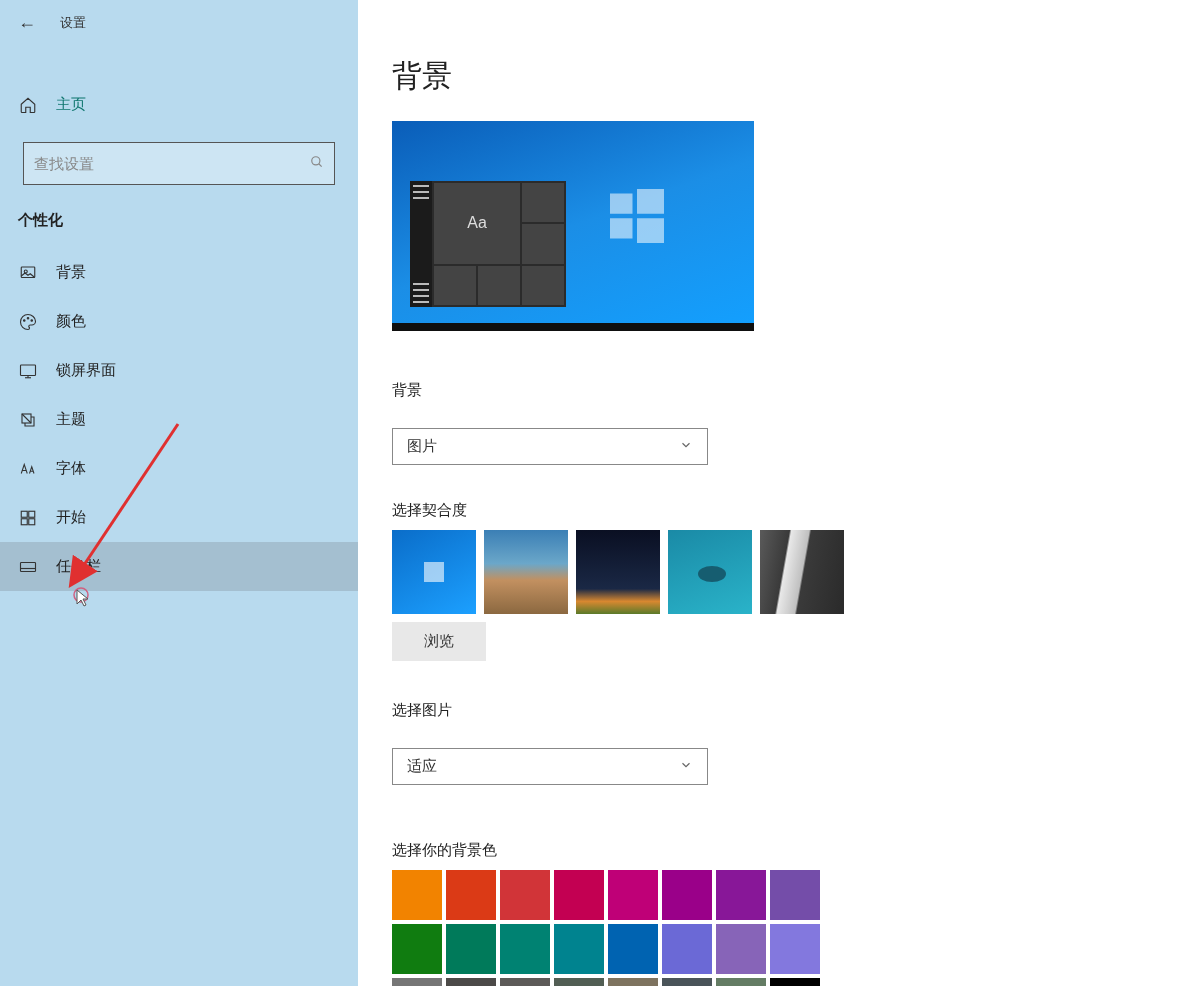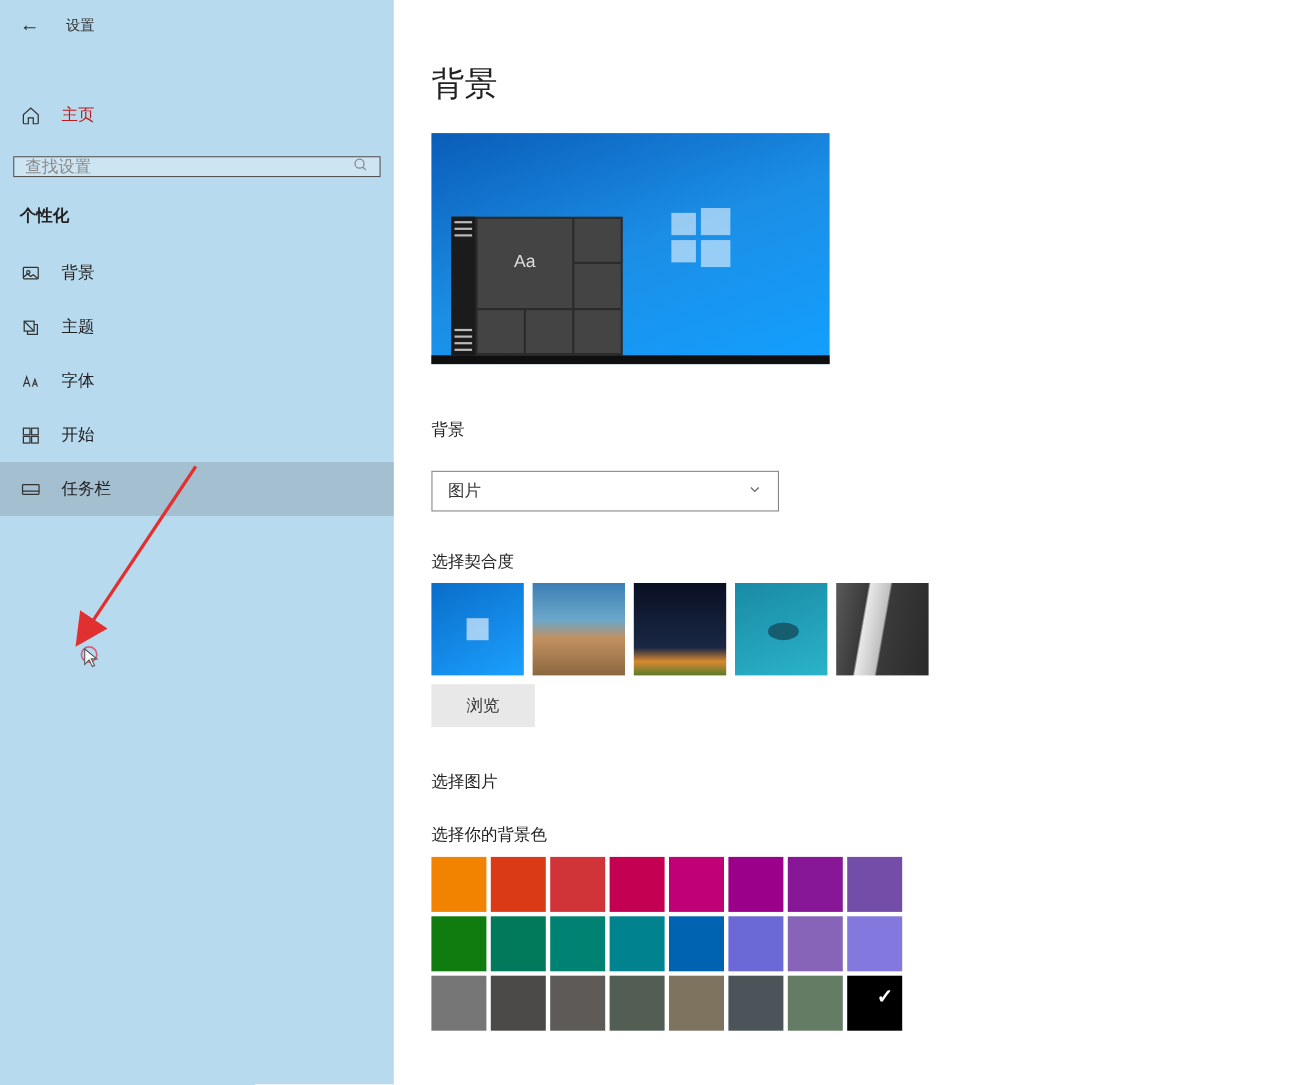--- a/index.html
+++ b/index.html
@@ -5,42 +5,42 @@
     * { margin: 0; padding: 0; box-sizing: border-box; font-family: "Microsoft YaHei", "Segoe UI", sans-serif; }
     body { width: 1187px; height: 986px; display: flex; background: #fff; overflow: hidden; }
     
     .sidebar { width: 358px; background: #b8daee; display: flex; flex-direction: column; position: relative; }
     .sidebar-header { display: flex; align-items: center; padding: 12px 18px; gap: 24px; }
     .back-btn { font-size: 18px; color: #333; cursor: pointer; }
     .settings-title { font-size: 13px; color: #333; font-family: Liberation Mono, monospace; }
     
     .home-row { display: flex; align-items: center; padding: 14px 18px; gap: 18px; margin-top: 36px; cursor: pointer; }
     .home-row .icon { width: 20px; display: flex; justify-content: center; }
-    .home-label { font-size: 15px; color: #b91c1c; }
-    
-    .search-box { margin: 14px 12px; border: 1.5px solid #555; background: #cde5f3; display: flex; align-items: center; padding: 0 10px; }
+    .home-label { font-size: 15px; color: #0f766e; }
+    
+    .search-box { margin: 14px 23px; border: 1.5px solid #555; background: #cde5f3; display: flex; align-items: center; padding: 12px 10px; }
     .search-box input { border: none; background: transparent; outline: none; flex: 1; font-size: 15px; color: #666; }
     .search-box input::placeholder { color: #888; }
     .search-icon { color: #666; font-size: 14px; }
     
     .section-title { font-size: 15px; font-weight: bold; color: #222; padding: 12px 18px 18px; }
     
     .nav-item { display: flex; align-items: center; padding: 15px 18px; gap: 18px; cursor: pointer; }
     .nav-item .icon { width: 20px; display: flex; justify-content: center; color: #333; }
     .nav-item .label { font-size: 15px; color: #222; }
     .nav-item.hovered { background: rgba(120,130,140,0.30); }
     
     .arrow-overlay { position: absolute; top: 420px; left: 58px; pointer-events: none; }
     .cursor-overlay { position: absolute; top: 586px; left: 72px; pointer-events: none; }
     
     .main { flex: 1; padding: 56px 34px; overflow-y: auto; }
     .page-title { font-size: 30px; font-weight: 500; color: #222; margin-bottom: 24px; }
     
     .preview { width: 362px; height: 210px; background: linear-gradient(160deg, #0a5db8 0%, #1b8ee6 50%, #13a0ff 100%); position: relative; margin-bottom: 50px; }
-    .preview-start { position: absolute; left: 18px; bottom: 8px; width: 156px; height: 126px; background: #2b2b2b; display: flex; }
+    .preview-start { position: absolute; left: 18px; bottom: 24px; width: 156px; height: 126px; background: #2b2b2b; display: flex; }
     .preview-launcher { width: 22px; background: #1b1b1b; display: flex; flex-direction: column; padding: 4px 3px; gap: 4px; }
     .preview-launcher .burger, .preview-launcher .line { height: 2px; background: #bbb; }
     .preview-grid { flex: 1; display: grid; grid-template-columns: 1fr 1fr 1fr; grid-template-rows: 1fr 1fr 1fr; gap: 2px; padding: 2px; }
     .preview-grid div { background: #444; }
     .preview-grid .big { grid-column: span 2; grid-row: span 2; display: flex; align-items: center; justify-content: center; color: #ddd; font-size: 16px; }
     .preview-taskbar { position: absolute; bottom: 0; left: 0; right: 0; height: 8px; background: #0f0f0f; }
     .preview-winlogo { position: absolute; top: 68px; right: 90px; width: 54px; height: 54px; opacity: 0.55; }
     
     .field-label { font-size: 15px; color: #222; margin-bottom: 10px; }
     .dropdown { width: 316px; border: 1.5px solid #888; background: #fff; padding: 8px 14px; display: flex; justify-content: space-between; align-items: center; font-size: 15px; color: #333; margin-bottom: 36px; cursor: pointer; margin-top: 28px; }
@@ -95,20 +95,41 @@
   <div id="nav-list">
       <div class="nav-item">
         <span class="icon">
           <svg width="18" height="18" viewBox="0 0 24 24" fill="none" stroke="#333" stroke-width="1.5">
             <rect x="3" y="4" width="18" height="14" rx="1"></rect>
             <circle cx="9" cy="10" r="2"></circle>
             <path d="M3 16l5-4 4 3 3-2 6 5"></path>
           </svg>
         </span>
         <span class="label">背景</span>
+      </div>
+      <div class="nav-item">
+        <span class="icon">
+          <svg width="18" height="18" viewBox="0 0 24 24" fill="none" stroke="#333" stroke-width="1.5">
+            <path d="M12 2a10 10 0 100 20c1 0 2-1 2-2s-1-1-1-2 1-2 2-2h2a5 5 0 005-5c0-5-5-9-10-9z"></path>
+            <circle cx="7" cy="10" r="1" fill="#333"></circle>
+            <circle cx="12" cy="7" r="1" fill="#333"></circle>
+            <circle cx="17" cy="10" r="1" fill="#333"></circle>
+          </svg>
+        </span>
+        <span class="label">颜色</span>
+      </div>
+      <div class="nav-item">
+        <span class="icon">
+          <svg width="18" height="18" viewBox="0 0 24 24" fill="none" stroke="#333" stroke-width="1.5">
+            <rect x="2" y="4" width="20" height="14" rx="1"></rect>
+            <line x1="8" y1="21" x2="16" y2="21"></line>
+            <line x1="12" y1="18" x2="12" y2="21"></line>
+          </svg>
+        </span>
+        <span class="label">锁屏界面</span>
       </div>
       <div class="nav-item">
         <span class="icon">
           <svg width="18" height="18" viewBox="0 0 24 24" fill="none" stroke="#333" stroke-width="1.5">
             <rect x="4" y="4" width="12" height="12"></rect>
             <path d="M8 16v4h12V8h-4"></path>
             <path d="M4 4l12 12"></path>
           </svg>
         </span>
         <span class="label">主题</span>
@@ -206,20 +227,28 @@
   <div class="thumbs">
     <div class="thumb t1"></div>
     <div class="thumb t2"></div>
     <div class="thumb t3"></div>
     <div class="thumb t4"></div>
     <div class="thumb t5"></div>
   </div>
   <button class="browse-btn">浏览</button>
   
   <div class="field-label">选择图片</div>
+  <div class="dropdown">
+    <span>适应</span>
+    <span class="chev">
+      <svg width="14" height="14" viewBox="0 0 24 24" fill="none" stroke="#666" stroke-width="2">
+          <polyline points="6 9 12 15 18 9"></polyline>
+        </svg>
+    </span>
+  </div>
   
   <div style="height:20px"></div>
   <div class="field-label">选择你的背景色</div>
   <div class="color-grid" id="color-grid">
       <div class="color-cell" style="background: rgb(242, 131, 0);"></div>
       <div class="color-cell" style="background: rgb(219, 58, 22);"></div>
       <div class="color-cell" style="background: rgb(209, 52, 56);"></div>
       <div class="color-cell" style="background: rgb(195, 0, 82);"></div>
       <div class="color-cell" style="background: rgb(191, 0, 119);"></div>
       <div class="color-cell" style="background: rgb(154, 0, 137);"></div>

